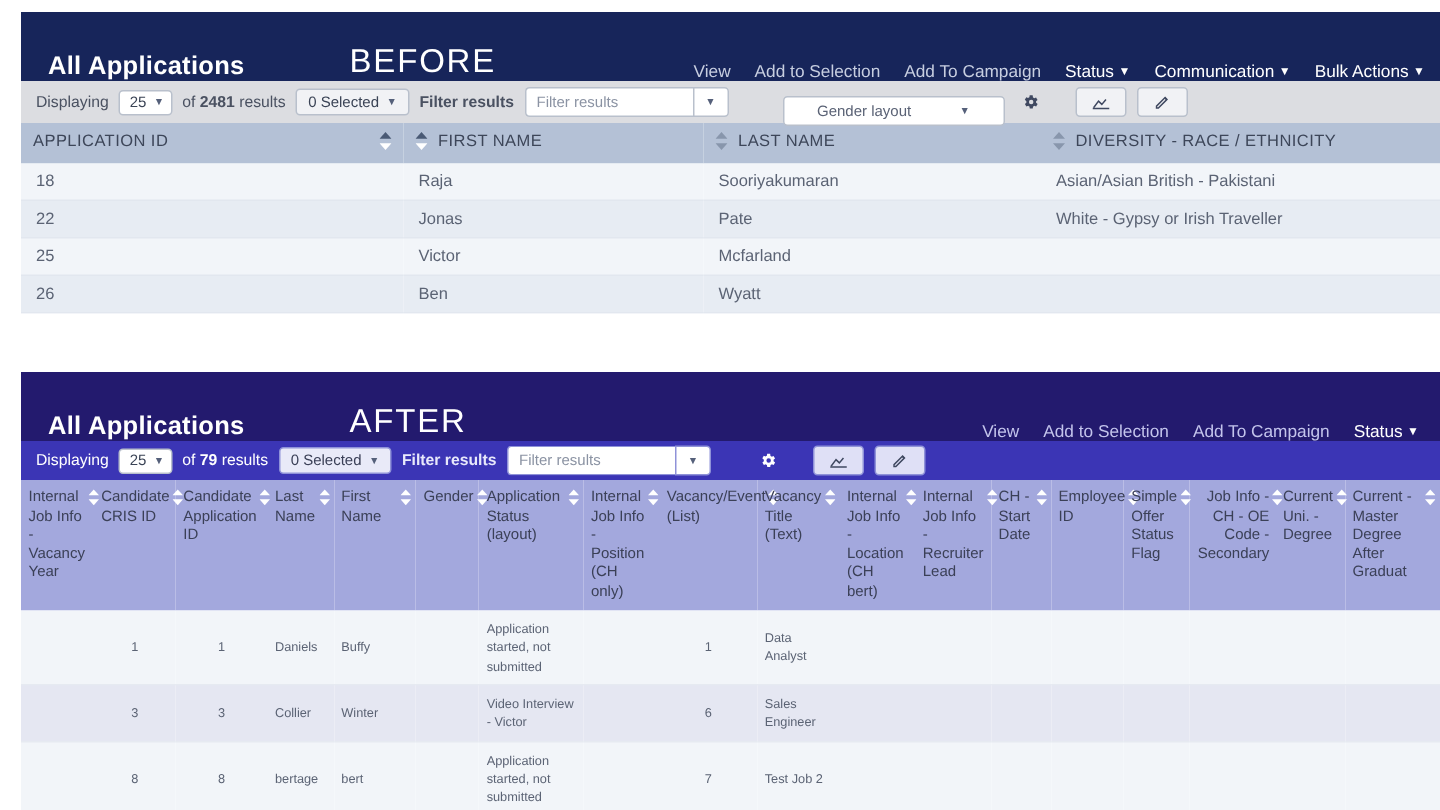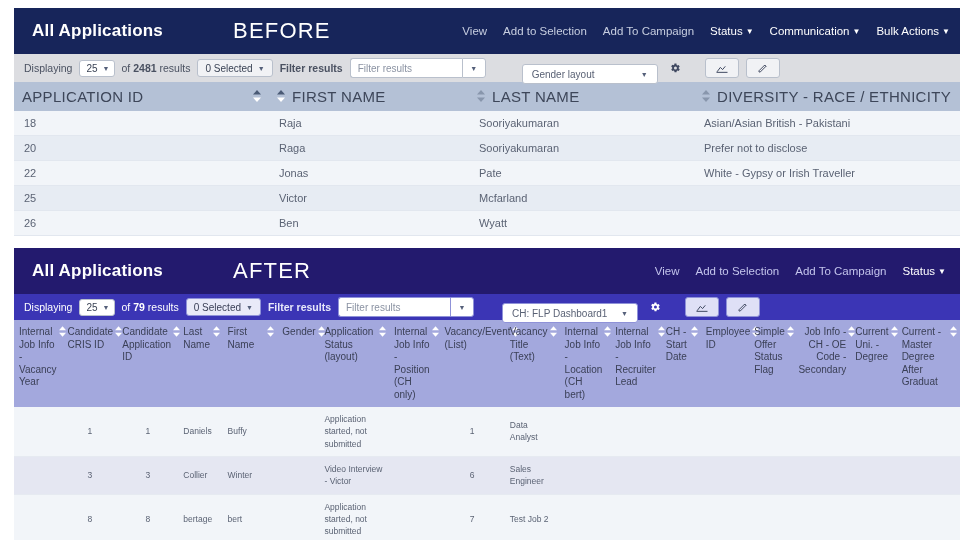--- a/index.html
+++ b/index.html
@@ -21,21 +21,21 @@
 
   
   .panel {
     position: absolute;
     left: 14px;
     width: 946px;
     overflow: hidden;
   }
   .panel-header {
     display: flex;
-    align-items: center;
+    align-items: flex-end;
     height: 46px;
     padding: 0 0 0 18px;
     box-sizing: border-box;
   }
   .panel-title {
     font-size: 17px;
     font-weight: bold;
     color: #ffffff;
     letter-spacing: .2px;
     white-space: nowrap;
@@ -134,23 +134,23 @@
     justify-content: center;
     box-sizing: border-box;
   }
   .layout-select {
     display: inline-flex;
     align-items: center;
     justify-content: space-between;
     background: #ffffff;
     border: 1px solid #b9c0cc;
     border-radius: 3px;
-    width: 136px;
+    width: 148px;
     height: 20px;
-    padding: 0 9px;
+    padding: 0 22px;
     font-size: 10px;
     color: #5d6savings;
     box-sizing: border-box;
     margin-top: 12px;
   }
   .icon-btn {
     display: inline-flex;
     align-items: center;
     justify-content: center;
     border: 1px solid #b9c0cc;
@@ -178,21 +178,21 @@
   td { vertical-align: middle; box-sizing: border-box; }
 
   
   #before-panel { top: 8px; }
   #before-panel .panel-header { background: #17255a; }
   #before-panel .toolbar { background: #dcdde1; color: #4a5161; }
   #before-panel .tb-text { color: #4a5161; }
   #before-panel thead th {
     background: #b4c1d6;
     color: #3d4659;
-    font-size: 15px;
+    font-size: 11px;
     letter-spacing: .3px;
     padding: 6px 8px;
     height: 22px;
   }
   #before-panel tbody td {
     background: #f2f5f9;
     color: #5b6374;
     font-size: 11px;
     padding: 6px 10px;
     height: 22px;
@@ -353,26 +353,20 @@
       </tr>
     </thead>
     <tbody id="before-body">
           <tr>
             <td>18</td>
             <td>Raja</td>
             <td>Sooriyakumaran</td>
             <td>Asian/Asian British - Pakistani</td>
           </tr>
           <tr>
-            <td>20</td>
-            <td>Raga</td>
-            <td>Sooriyakumaran</td>
-            <td>Prefer not to disclose</td>
-          </tr>
-          <tr>
             <td>22</td>
             <td>Jonas</td>
             <td>Pate</td>
             <td>White - Gypsy or Irish Traveller</td>
           </tr>
           <tr>
             <td>25</td>
             <td>Victor</td>
             <td>Mcfarland</td>
             <td></td>
@@ -418,24 +412,20 @@
       <span class="chev">▼</span>
     </span>
     <span class="filter-strong">Filter results</span>
     <span class="filter-group">
       <span class="filter-input" style="border-color:#8f92d8">Filter results</span>
       <span class="filter-drop" style="border-color:#8f92d8">
             <span class="chev">▼</span>
           </span>
     </span>
     <span style="width:14px"></span>
-    <span class="layout-select" style="border-color:#8f92d8">
-      <span style="color:#5a6275">CH: FLP Dashboard1</span>
-      <span class="chev">▼</span>
-    </span>
     <span class="gear">
       <svg width="12" height="12" viewBox="0 0 24 24" fill="#ffffff" aria-hidden="true">
         <path d="M19.4 13a7.6 7.6 0 0 0 0-2l2-1.6-2-3.4-2.4 1a7.6 7.6 0 0 0-1.7-1L14.9 3h-4l-.4 2.6c-.6.2-1.2.6-1.7 1l-2.4-1-2 3.4L6.5 11a7.6 7.6 0 0 0 0 2l-2 1.6 2 3.4 2.4-1c.5.4 1.1.8 1.7 1l.4 2.6h4l.4-2.6c.6-.2 1.2-.6 1.7-1l2.4 1 2-3.4-2-1.6ZM12.9 15a3 3 0 1 1 0-6 3 3 0 0 1 0 6Z"></path>
       </svg>
     </span>
     <span style="width:6px"></span>
     <span class="icon-btn wide" style="background:#dfe0f6;border-color:#8f92d8">
       <svg width="14" height="11" viewBox="0 0 24 20" fill="none" stroke="#3f4860" stroke-width="1.8">
         <path d="M3 16 L9 8 L13 12 L18 6"></path>
             <path d="M2 17 H22"></path>

